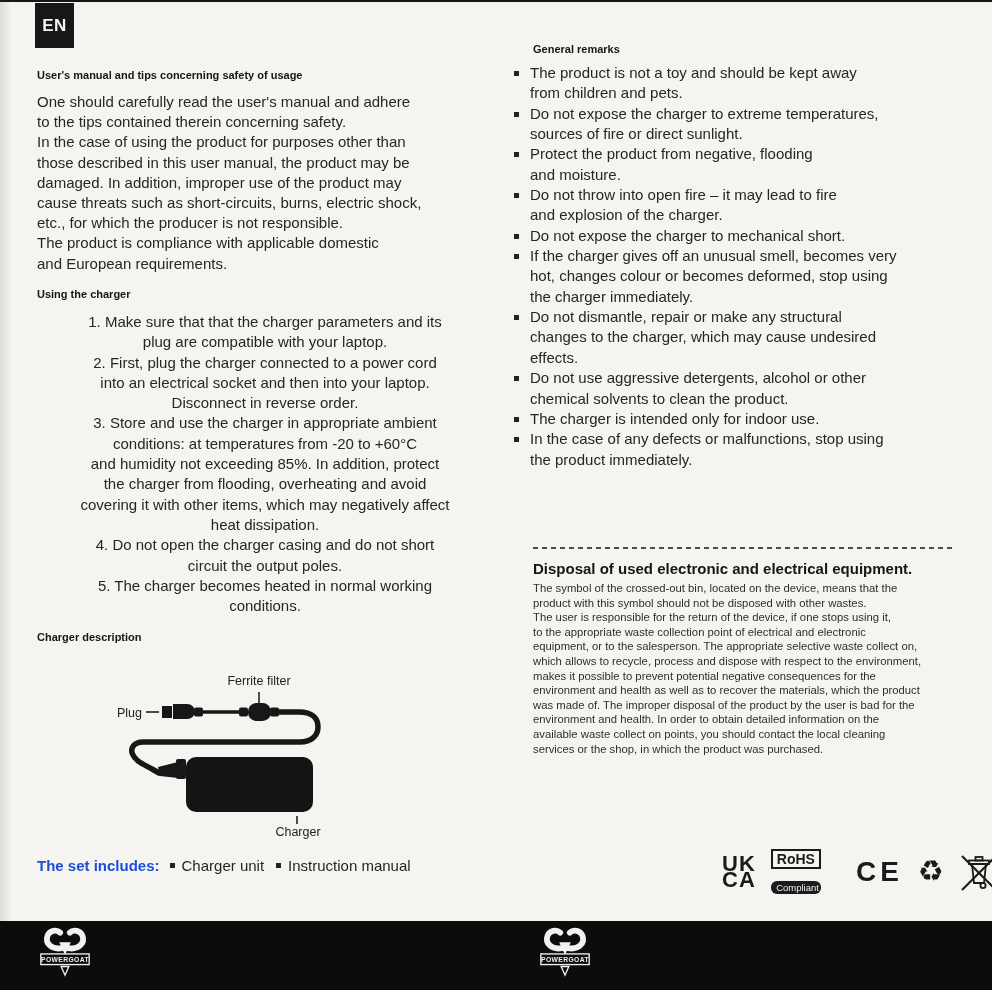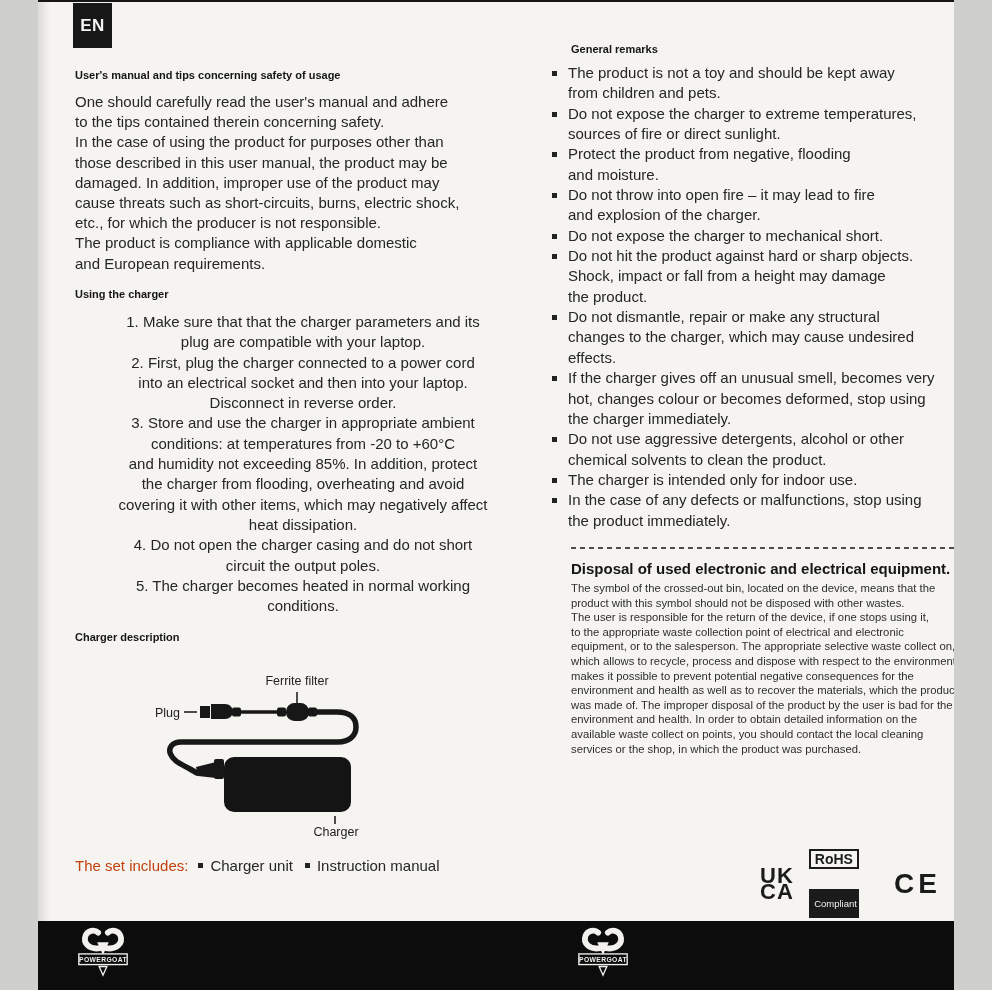--- a/index.html
+++ b/index.html
@@ -1,17 +1,17 @@
 <!DOCTYPE html>
 <html><head>
 <meta charset="utf-8">
 <style>
   html,body{margin:0;padding:0;background:#cfcfcc;}
   #page{
-    position:relative;width:916px;height:990px;margin:0 auto;
+    position:relative;width:992px;height:990px;margin:0 auto;
     background:#f5f4f1;overflow:hidden;
     font-family:"Liberation Sans",sans-serif;color:#2b2b2b;
   }
   .pre{white-space:pre-line;}
   
   #edge-left{position:absolute;left:0;top:0;bottom:0;width:12px;
     background:linear-gradient(to right,#dcdbd7,#f5f4f1);}
   #top-line{position:absolute;left:0;top:0;width:100%;height:2px;background:#161616;}
   
   #en-badge{position:absolute;left:35px;top:3px;width:39px;height:45px;
@@ -24,39 +24,39 @@
   #safety-title{left:37px;top:66px;}
   #safety-para{left:37px;top:92px;}
   #using-title{left:37px;top:285px;}
   #using-steps{left:37px;top:312px;line-height:20.3px;text-align:center;}
   #desc-title{left:37px;top:628px;}
   #diagram-svg{position:absolute;left:37px;top:656px;}
   .diagram-label{font-family:"Liberation Sans",sans-serif;font-size:12.5px;fill:#222;}
   
   #set-includes{position:absolute;left:37px;top:857px;display:flex;align-items:center;
     font-size:15px;color:#262626;}
-  #set-includes .lbl{font-weight:normal;color:#c2410c;margin-right:10px;}
+  #set-includes .lbl{font-weight:bold;color:#1d4ed8;margin-right:10px;}
   .sq{width:5px;height:5px;background:#222;margin:0 7px 0 0;flex:0 0 auto;}
   .sq.gap{margin-left:12px;}
   
   #remarks-title{left:533px;top:40px;}
   #remarks-list{position:absolute;left:512px;top:63px;width:452px;margin:0;padding:0;list-style:none;
     font-size:15px;line-height:20.35px;color:#262626;}
   #remarks-list li{position:relative;padding-left:18px;white-space:pre-line;}
   #remarks-list li::before{content:"";position:absolute;left:2px;top:8px;width:5px;height:5px;background:#222;}
   #divider{position:absolute;left:533px;top:547px;width:423px;height:2px;
     background:repeating-linear-gradient(to right,#4d4d4d 0 5px,transparent 5px 9px);}
   #disposal-title{left:533px;top:562px;font-size:15px;line-height:14px;}
   #disposal-text{left:533px;top:581px;width:452px;font-size:11.3px;line-height:14.6px;color:#2e2e2e;}
   
   #marks{position:absolute;left:702px;top:849px;display:flex;align-items:center;gap:15px;}
   #ukca-mark{font-weight:800;font-size:22px;line-height:15.5px;color:#1b1b1b;letter-spacing:1px;margin-left:20px;}
   #rohs-mark{text-align:right;}
   #rohs-top{border:2px solid #1b1b1b;font-weight:bold;font-size:14px;line-height:16px;padding:0 4px;color:#1b1b1b;}
-  #rohs-bottom{background:#1b1b1b;color:#f2f1ee;font-size:9.5px;line-height:13px;padding:8px 2px;margin-top:20px;}
+  #rohs-bottom{background:#1b1b1b;color:#f2f1ee;font-size:9.5px;line-height:13px;padding:0 2px;margin-top:12px;border-radius:6px;}
   #ce-mark{font-size:28px;font-weight:600;letter-spacing:4px;color:#1b1b1b;
     font-family:Liberation Sans, sans-serif;margin-left:20px;}
   #recycle-icon{font-size:29px;color:#1b1b1b;line-height:1;}
   
   #footer-bar{position:absolute;left:0;bottom:0;width:100%;height:69px;background:#0c0c0c;}
   .goat{position:absolute;top:5px;width:58px;height:52px;}
   #goat-left{left:36px;}
   #goat-center{left:536px;}
 </style>
 </head>
@@ -138,29 +138,26 @@
   <ul id="remarks-list">
     <li>The product is not a toy and should be kept away
 from children and pets.</li>
     <li>Do not expose the charger to extreme temperatures,
 sources of fire or direct sunlight.</li>
     <li>Protect the product from negative, flooding
 and moisture.</li>
     <li>Do not throw into open fire – it may lead to fire
 and explosion of the charger.</li>
     <li>Do not expose the charger to mechanical short.</li>
-    <li>Do not hit the product against hard or sharp objects.
-Shock, impact or fall from a height may damage
-the product.</li>
+    <li>If the charger gives off an unusual smell, becomes very
+hot, changes colour or becomes deformed, stop using
+the charger immediately.</li>
     <li>Do not dismantle, repair or make any structural
 changes to the charger, which may cause undesired
 effects.</li>
-    <li>If the charger gives off an unusual smell, becomes very
-hot, changes colour or becomes deformed, stop using
-the charger immediately.</li>
     <li>Do not use aggressive detergents, alcohol or other
 chemical solvents to clean the product.</li>
     <li>The charger is intended only for indoor use.</li>
     <li>In the case of any defects or malfunctions, stop using
 the product immediately.</li>
   </ul>
 
   <div id="divider"></div>
 
   <div class="h" id="disposal-title">Disposal of used electronic and electrical equipment.</div>

